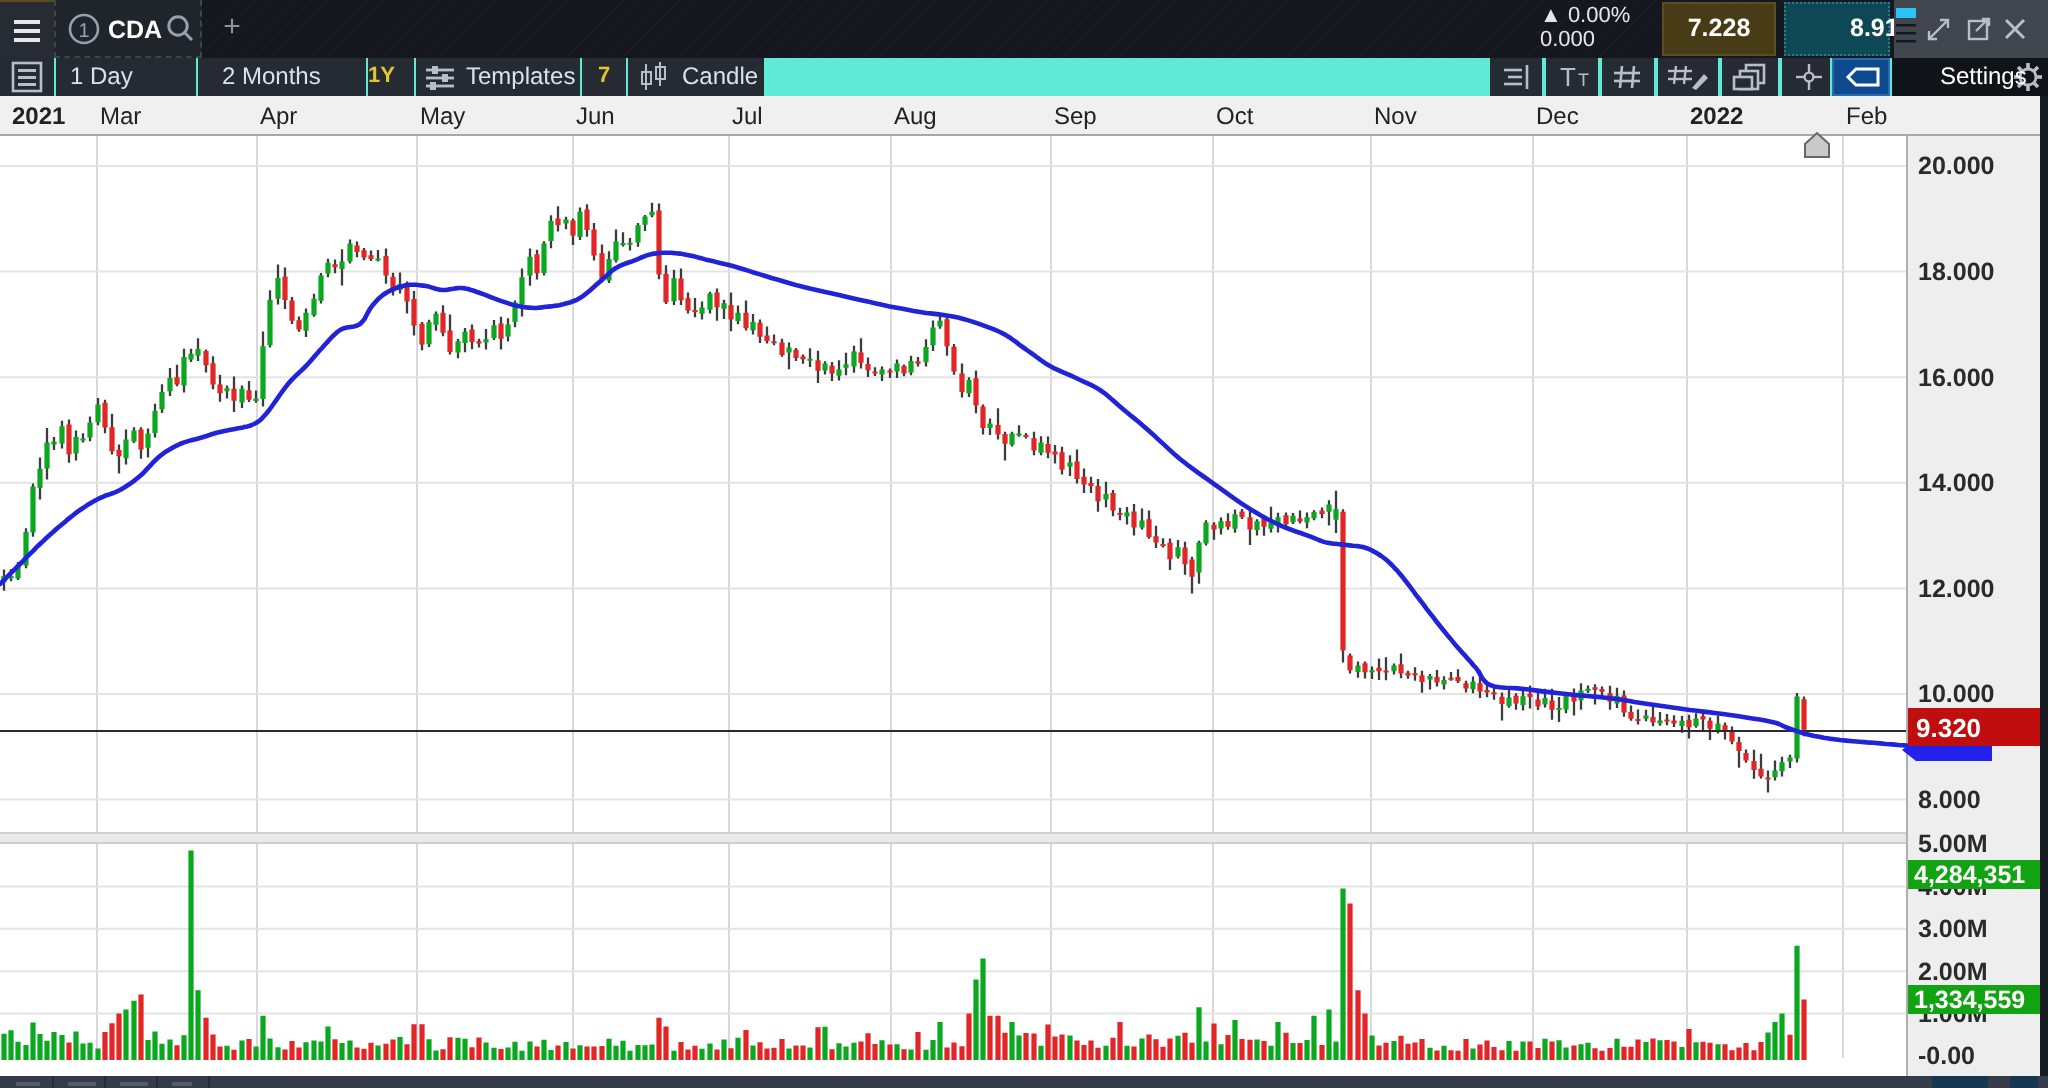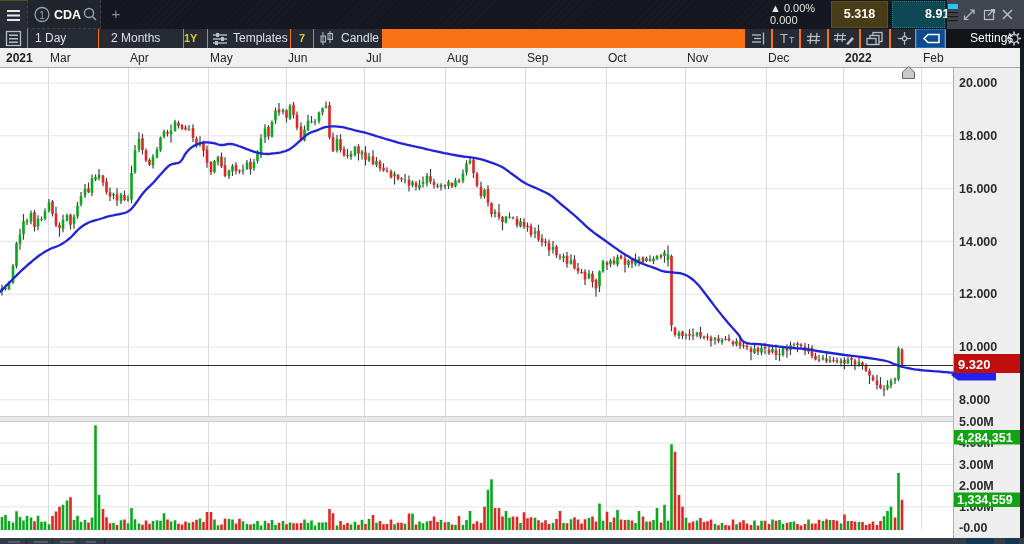--- a/index.html
+++ b/index.html
@@ -1,20 +1,20 @@
 <!DOCTYPE html>
 <html><head><meta charset="utf-8"><style>
 * { margin:0; padding:0; box-sizing:border-box; }
 html,body { width:1024px; height:544px; overflow:hidden; background:#fff;
   font-family:"Liberation Sans", sans-serif; }
 #app { position:relative; width:1024px; height:544px; }
 #chart-svg { position:absolute; left:0; top:0; }
 .tb1 { position:absolute; left:0; top:0; width:1024px; height:29px; background:#14171d;
   background-image:repeating-linear-gradient(135deg, rgba(255,255,255,0.015) 0 1px, transparent 1px 5px); }
-.tb2 { position:absolute; left:0; top:29px; width:1024px; height:19px; background:#f97316; }
+.tb2 { position:absolute; left:0; top:29px; width:1024px; height:19px; background:#5eead4; }
 .b { position:absolute; background:#262b33; color:#dde0e5; font-size:12px; line-height:19px; height:19px; }
 </style></head><body>
 <div id="app">
 <div id="chart-svg"><svg width="1024" height="544" viewBox="0 0 1024 544" font-family="Liberation Sans, sans-serif">
 <rect x="0" y="48" width="1024" height="496" fill="#ffffff"></rect>
 <rect x="0" y="48" width="1020" height="19" fill="#f0f0f0"></rect>
 <line x1="0" y1="67.5" x2="1020" y2="67.5" stroke="#a8a8a8" stroke-width="1"></line>
 <rect x="953" y="68" width="67" height="476" fill="#eeeeee"></rect>
 <line x1="953.5" y1="67" x2="953.5" y2="544" stroke="#b0b0b0" stroke-width="1"></line>
 <rect x="1020" y="48" width="4" height="496" fill="#171c24"></rect>
@@ -128,21 +128,21 @@
       <circle cx="61" cy="13" r="4.6" fill="none" stroke="#9aa0a8" stroke-width="1.5"></circle>
       <line x1="64.5" y1="16.5" x2="68" y2="20" stroke="#9aa0a8" stroke-width="1.5"></line>
     </svg>
   </div>
   <div style="position:absolute;left:108px;top:6px;width:16px;height:16px;color:#8c929a;font-size:15px;line-height:16px;text-align:center;">+</div>
 
   <div style="position:absolute;left:770px;top:0;width:58px;height:29px;color:#e6e6e6;font-size:11px;text-align:left;">
     <div style="margin-top:2px;">▲ 0.00%</div>
     <div>0.000</div>
   </div>
-  <div style="position:absolute;left:831px;top:1px;width:57px;height:27px;background:#483c17;border:1px solid #5c4e22;color:#fff;font-size:12.5px;font-weight:bold;text-align:center;line-height:25px;">5.318</div>
+  <div style="position:absolute;left:831px;top:1px;width:57px;height:27px;background:#483c17;border:1px solid #5c4e22;color:#fff;font-size:12.5px;font-weight:bold;text-align:center;line-height:25px;">7.228</div>
   <div style="position:absolute;left:892px;top:1px;width:53px;height:27px;background:#0e4854;border:1px dotted #2a7a8a;color:#fff;font-size:12.5px;font-weight:bold;text-align:center;line-height:25px;padding-left:32px;">8.910</div>
   <div style="position:absolute;left:947px;top:0;width:77px;height:29px;background:#41464e;">
     <svg width="77" height="29">
       <rect x="1" y="4" width="10" height="5" fill="#29c5f6"></rect>
       <rect x="1" y="12" width="10" height="1.2" fill="#15181d"></rect>
       <rect x="1" y="16" width="10" height="1.2" fill="#15181d"></rect>
       <rect x="1" y="20" width="10" height="1.2" fill="#15181d"></rect>
       <g stroke="#b9bec6" stroke-width="1.2" fill="none">
         <path d="M17.5 19.5 L27 10 M27 14 V10 H23 M17.5 15.5 V19.5 H21.5"></path>
       </g>

